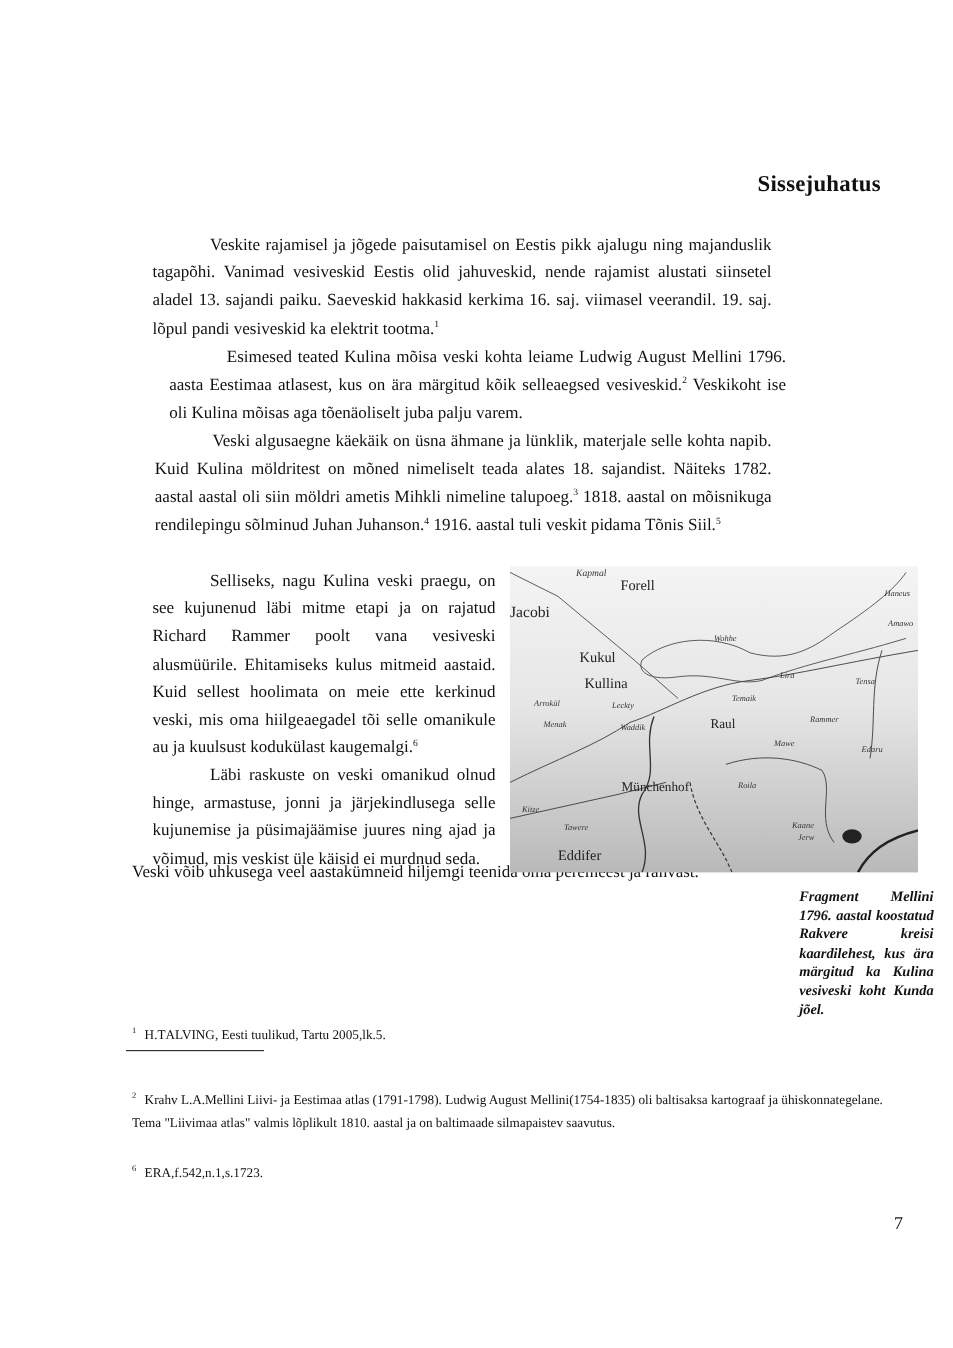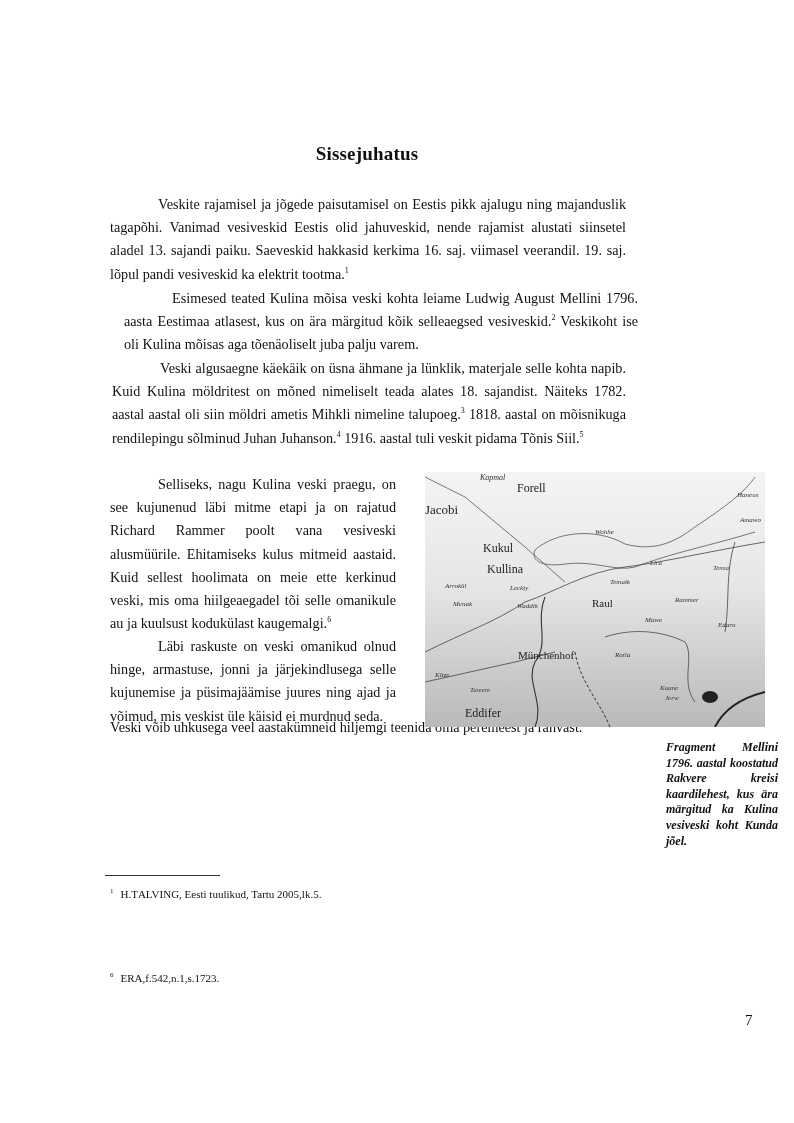--- a/index.html
+++ b/index.html
@@ -2,21 +2,21 @@
 <html><head>
 <meta charset="utf-8">
 <style>
   html, body { margin:0; padding:0; background:#ffffff; }
   body { width:794px; height:1123px; position:relative; overflow:hidden;
          font-family:"Liberation Serif","DejaVu Serif",serif; color:#111; }
   .page { position:absolute; left:0; top:0; width:794px; height:1123px; }
   .title { position:absolute; top:143px; left:0; width:734px; text-align:center;
            font-size:19px; font-weight:bold; letter-spacing:0.2px; }
   .para { position:absolute; font-size:14.2px; line-height:23.2px; text-align:justify; margin:0; }
-  .indent { text-indent:48px; }
+  .indent { text-indent:48px;margin-left:17px; }
   sup { font-size:8px; line-height:0; vertical-align:super; }
   #p1 { left:110px; top:193px; width:516px; }
   #p2 { left:124px; top:287px; width:514px;font-family:Liberation Serif, serif; }
   #p3 { left:112px; top:357px; width:514px; }
   #p4 { left:110px; top:473px; width:286px; }
   #p5 { left:110px; top:635px; width:286px; }
   #p6 { left:110px; top:716px; width:540px; text-align:left; }
   .map { position:absolute; left:425px; top:472px; width:340px; height:255px;
          background:linear-gradient(180deg,#f4f4f4 0%,#e6e6e6 45%,#b9b9b9 100%); overflow:hidden; }
   .map svg { width:100%; height:100%; display:block; }
@@ -28,21 +28,21 @@
   .fn { position:absolute; left:110px; font-size:11px; line-height:18px; width:645px; margin:0; }
   .fn sup { font-size:7px; margin-right:7px; }
   .smallcaps { font-variant:small-caps; }
   .page-num { position:absolute; left:745px; top:1012px; font-size:15px; }
 </style>
 </head>
 <body>
 
 <div class="page">
 
-  <h1 class="title" style="margin:0;">Sissejuhatus</h1>
+  <h1 class="title" style="margin:0;text-align:right;">Sissejuhatus</h1>
 
   <p class="para indent" id="p1"><span>Veskite rajamisel ja jõgede paisutamisel on Eestis pikk ajalugu ning majanduslik tagapõhi. Vanimad vesiveskid Eestis olid jahuveskid, nende rajamist alustati siinsetel aladel 13. sajandi paiku. Saeveskid hakkasid kerkima 16. saj. viimasel veerandil. 19. saj. lõpul pandi vesiveskid ka elektrit tootma.</span><sup>1</sup></p>
 
   <p class="para indent" id="p2"><span>Esimesed teated Kulina mõisa veski kohta leiame Ludwig August Mellini 1796. aasta Eestimaa atlasest, kus on ära märgitud kõik selleaegsed vesiveskid.</span><sup>2</sup><span> Veskikoht ise oli Kulina mõisas aga tõenäoliselt juba palju varem.</span></p>
 
   <p class="para indent" id="p3"><span>Veski algusaegne käekäik on üsna ähmane ja lünklik, materjale selle kohta napib. Kuid Kulina möldritest on mõned nimeliselt teada alates 18. sajandist. Näiteks 1782. aastal aastal oli siin möldri ametis Mihkli nimeline talupoeg.</span><sup>3</sup><span> 1818. aastal on mõisnikuga rendilepingu sõlminud Juhan Juhanson.</span><sup>4</sup><span> 1916. aastal tuli veskit pidama Tõnis Siil.</span><sup>5</sup></p>
 
   <p class="para indent" id="p4"><span>Selliseks, nagu Kulina veski praegu, on see kujunenud läbi mitme etapi ja on rajatud Richard Rammer poolt vana vesiveski alusmüürile. Ehitamiseks kulus mitmeid aastaid. Kuid sellest hoolimata on meie ette kerkinud veski, mis oma hiilgeaegadel tõi selle omanikule au ja kuulsust kodukülast kaugemalgi.</span><sup>6</sup></p>
 
   <p class="para indent" id="p5"><span>Läbi raskuste on veski omanikud olnud hinge, armastuse, jonni ja järjekindlusega  selle kujunemise ja püsimajäämise juures ning ajad ja võimud, mis veskist üle käisid ei murdnud seda.</span></p>
@@ -90,22 +90,23 @@
       <text class="map-label-big" x="40" y="245" font-size="12">Eddifer</text>
       <text class="map-label" x="235" y="218" font-size="7">Kaane</text>
       <text class="map-label" x="240" y="228" font-size="7">Jerw</text>
     </svg>
   </div>
 
   <p class="caption">Fragment Mellini 1796. aastal koostatud Rakvere kreisi kaardilehest, kus ära märgitud ka Kulina vesiveski koht Kunda jõel.</p>
 
   <div class="fn-rule"></div>
 
-  <p class="fn" style="top:885px;font-family:Liberation Serif, serif;"><sup>1</sup><span>H.T</span><span class="smallcaps">ALVING</span><span>, Eesti tuulikud, Tartu 2005,lk.5.</span></p>
+  <p class="fn" style="top:854px;font-family:Liberation Serif, serif;"><sup>1</sup><span>H.T</span><span class="smallcaps">ALVING</span><span>, Eesti tuulikud, Tartu 2005,lk.5.</span></p>
 
+  <p class="fn" style="top:908px; line-height:19px;"><sup>2</sup><span>Krahv L.A.Mellini Liivi- ja Eestimaa atlas (1791-1798). Ludwig August Mellini(1754-1835) oli baltisaksa kartograaf ja ühiskonnategelane. Tema "Liivimaa atlas" valmis lõplikult 1810. aastal ja on baltimaade silmapaistev saavutus.</span></p>
 
 
 
 
   <p class="fn" style="top:969px;"><sup>6</sup><span>ERA,f.542,n.1,s.1723.</span></p>
 
   <div class="page-num">7</div>
 </div>
 
 </body></html>

